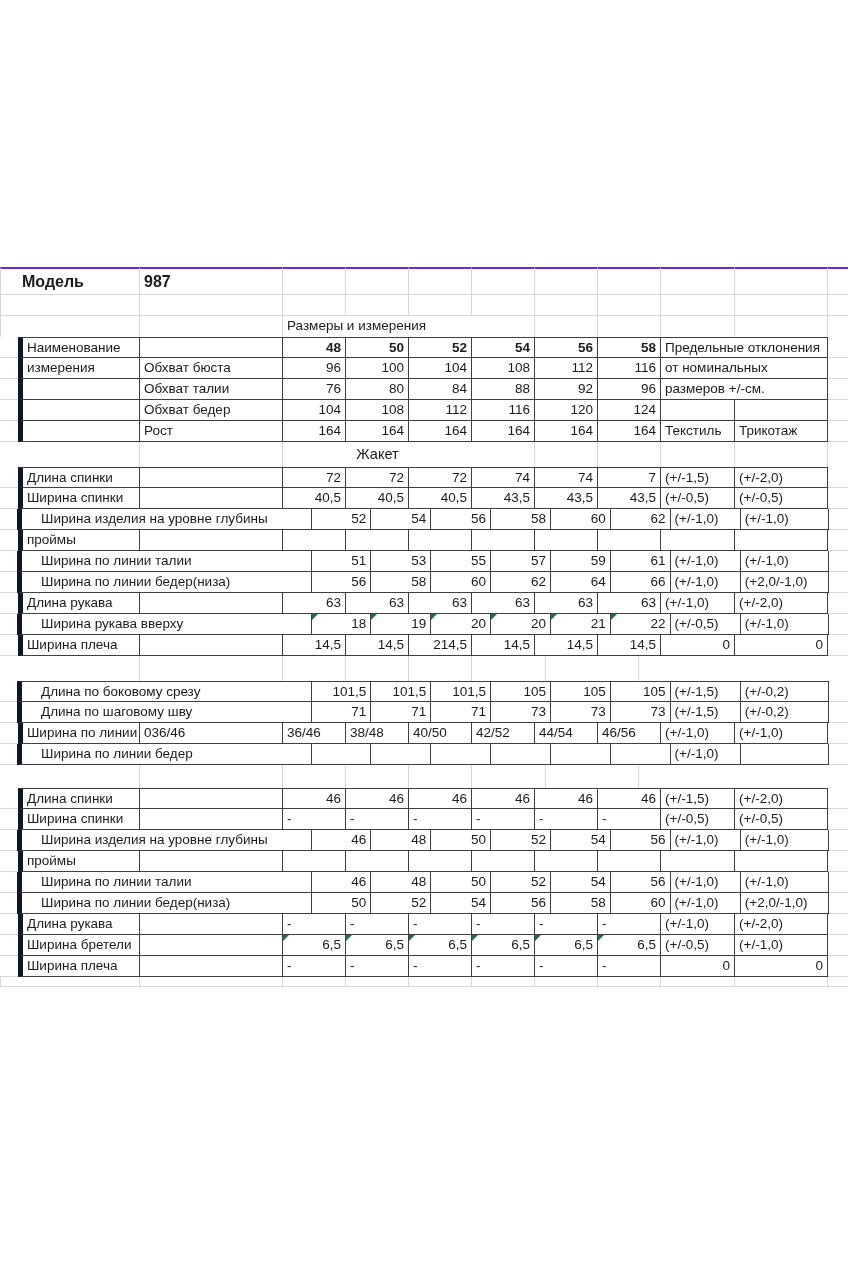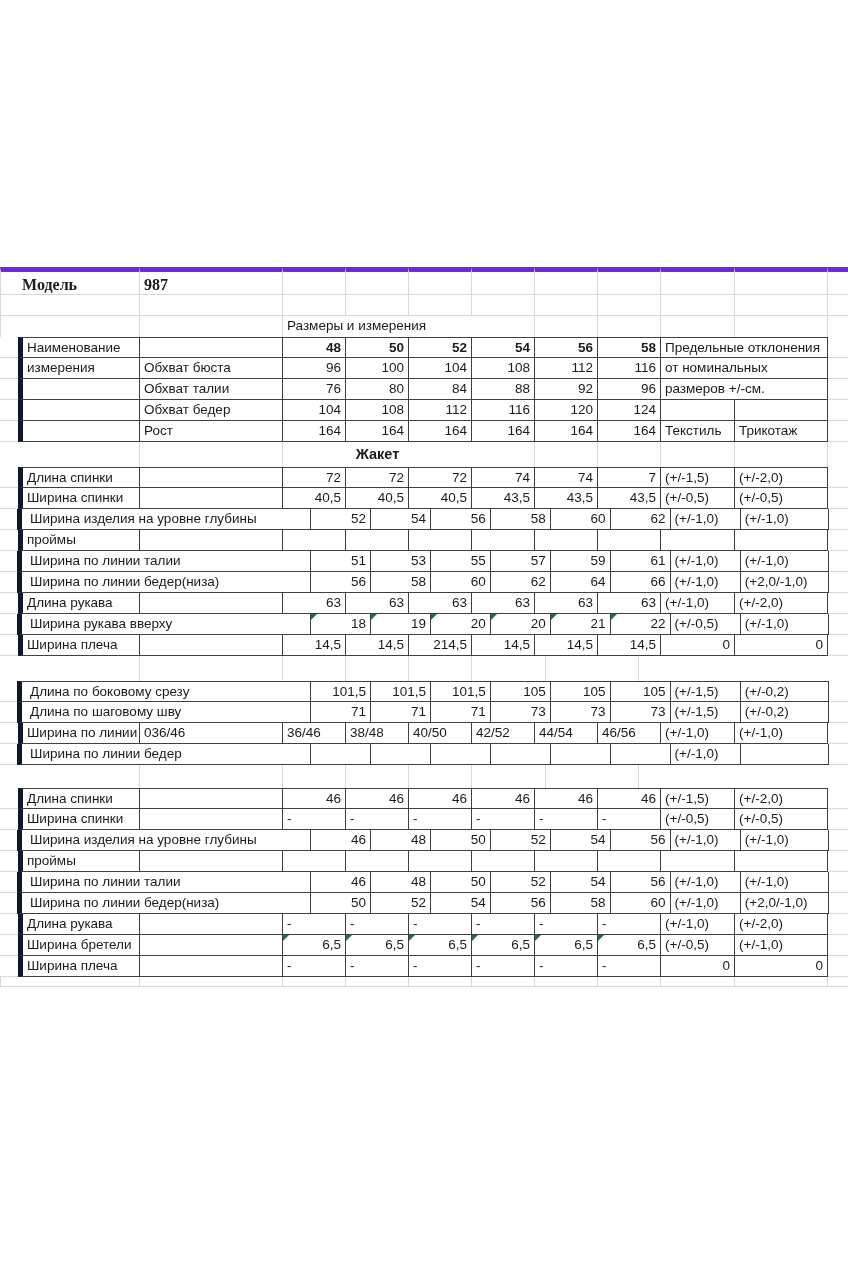--- a/index.html
+++ b/index.html
@@ -9,41 +9,41 @@
     position:relative;overflow:hidden;
   }
   .sheet{position:absolute;left:0;top:267px;width:848px;}
   .row{display:flex;height:21px;}
   .cell{box-sizing:border-box;height:100%;line-height:20px;white-space:nowrap;overflow:visible;}
   
   .strip{width:18px;}
   .stripR{width:20px;}
   .cA{width:122px;padding-left:4px;}
   .cB{width:143px;padding-left:4px;}
-  .cAB{width:310px;padding-left:8px;}
+  .cAB{width:310px;padding-left:19px;}
   .cS{width:63px;}
   .cT1{width:74px;}
   .cT2{width:93px;}
   .cT12{width:167px;}
   .cM{width:189px;}
   .cNote{width:643px;padding-left:4px;}
   
   .dk{border-right:1px solid #3f3f3f;border-bottom:1px solid #3f3f3f;}
   .bl{border-left:5px solid #0f172a;}
   .bt{border-top:1px solid #3f3f3f;}
   .fb{border-bottom:1px solid #d8d8d8;}
   .fr{border-right:1px solid #d8d8d8;}
-  .ft{border-top:5px solid #6d28d9;font-family:Liberation Serif, serif;}
+  .ft{border-top:2px solid #6d28d9;}
   .fl{border-left:1px solid #d8d8d8;}
   
   .num{text-align:right;padding-right:4px;}
   .txt{text-align:left;padding-left:4px;}
   .b{font-weight:bold;}
   .big{font-size:16px;font-weight:bold;line-height:26px;}
-  .ttl{text-align:center;font-weight:bold;font-size:14.5px;line-height:24px;}
+  .ttl{text-align:center;font-weight:normal;font-size:14.5px;line-height:24px;}
   .mark{position:relative;}
   .mark::before{
     content:"";position:absolute;left:0;top:0;width:0;height:0;
     border-top:6px solid #1e7145;border-right:6px solid transparent;
   }
 </style>
 </head>
 <body>
 
 <div class="sheet">

